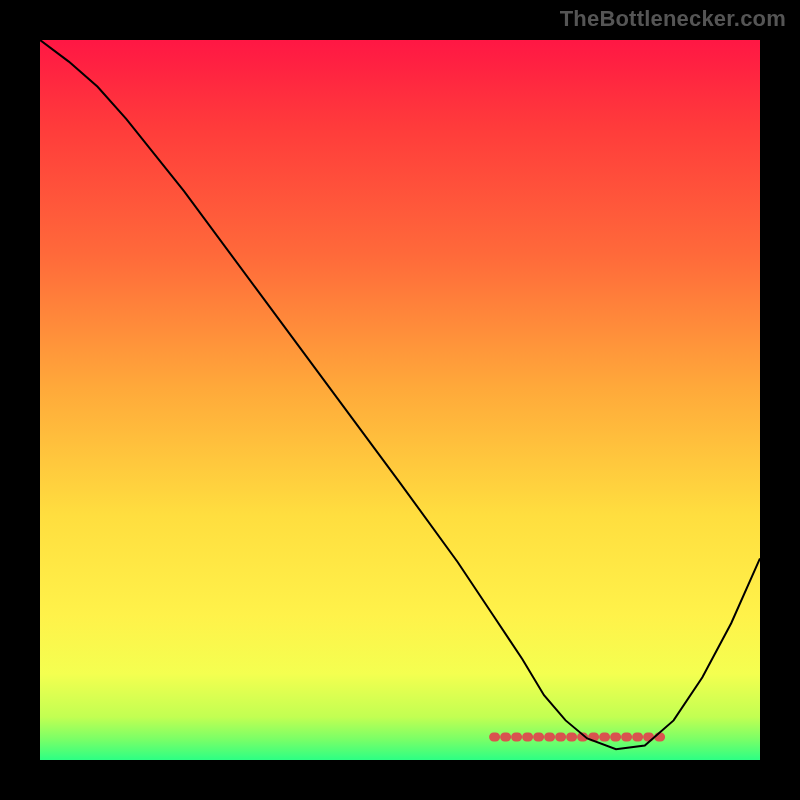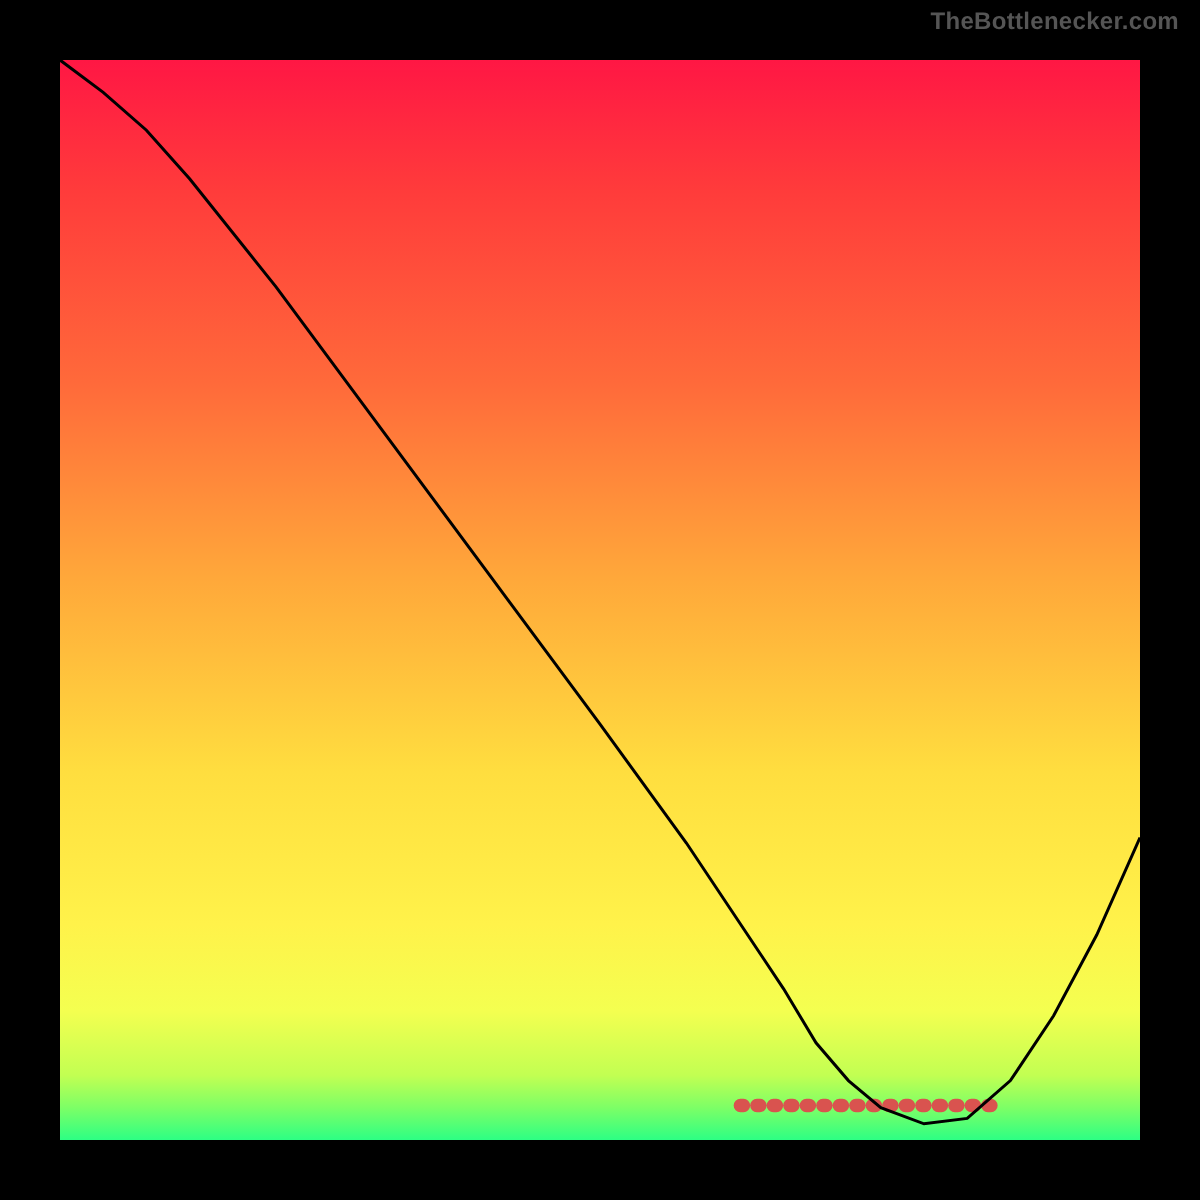--- a/index.html
+++ b/index.html
@@ -15,21 +15,21 @@
     position: relative;
     width: 800px;
     height: 800px;
     background: #000;
   }
   .watermark {
     position: absolute;
     top: 6px;
     right: 14px;
     color: #555;
-    font-size: 16px;
+    font-size: 22px;
     font-weight: 600;
     letter-spacing: 0.2px;
     user-select: none;
   }
   .plot-wrap {
     position: absolute;
     left: 40px;
     top: 40px;
     width: 720px;
     height: 720px;

